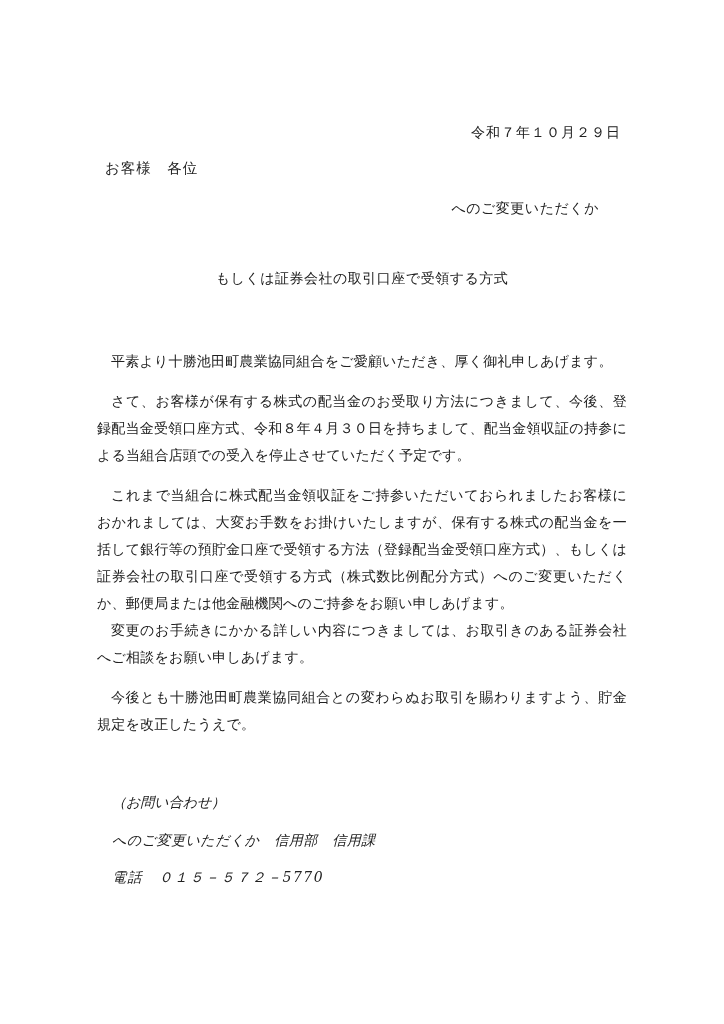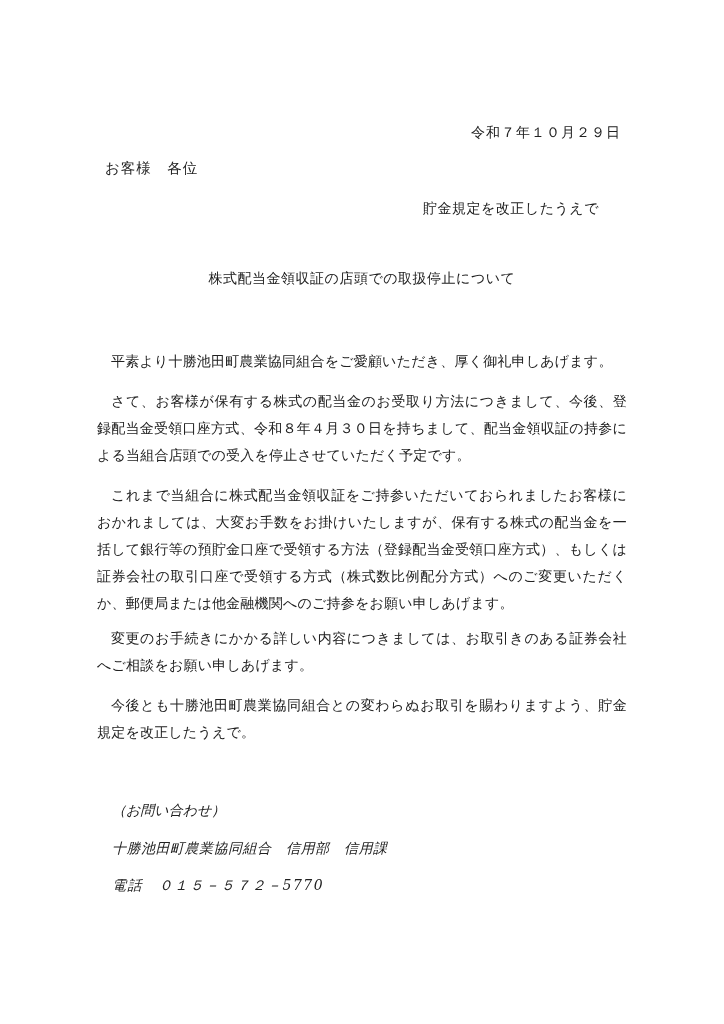--- a/index.html
+++ b/index.html
@@ -56,51 +56,51 @@
     font-size: 14px;
     line-height: 27px;
     letter-spacing: 0.2px;
   }
   .para {
     margin: 13px 0 0 0;
     text-indent: 1em;
     text-align: justify;
   }
   .para:first-child { margin-top: 0; }
-  .para.flush { margin-top: 8px; }
+  .para.flush { margin-top: 0; }
   .contact-block {
     margin-top: 54px;
     padding-left: 15px;
     font-size: 14px;
     line-height: 20px;
   }
   .contact-block p { margin: 0; font-style: italic; }
   .contact-org { margin-top: 18px !important; letter-spacing: 0.5px; }
   .contact-phone { margin-top: 17px !important; letter-spacing: 1.5px; }
 </style>
 </head>
 <body>
 
 <div class="page">
 
   <div class="date-line">令和７年１０月２９日</div>
 
   <div class="recipient-line">お客様　各位</div>
 
-  <div class="sender-line">貯金規定を改正したうえで</div>
+  <div class="sender-line">へのご変更いただくか</div>
 
-  <h1 class="doc-title">株式配当金領収証の店頭での取扱停止について</h1>
+  <h1 class="doc-title">もしくは証券会社の取引口座で受領する方式</h1>
 
   <div class="letter-body">
     <p class="para">平素より十勝池田町農業協同組合をご愛顧いただき、厚く御礼申しあげます。</p>
     <p class="para">さて、お客様が保有する株式の配当金のお受取り方法につきまして、今後、登録配当金受領口座方式、令和８年４月３０日を持ちまして、配当金領収証の持参による当組合店頭での受入を停止させていただく予定です。</p>
     <p class="para">これまで当組合に株式配当金領収証をご持参いただいておられましたお客様におかれましては、大変お手数をお掛けいたしますが、保有する株式の配当金を一括して銀行等の預貯金口座で受領する方法（登録配当金受領口座方式）、もしくは証券会社の取引口座で受領する方式（株式数比例配分方式）へのご変更いただくか、郵便局または他金融機関へのご持参をお願い申しあげます。</p>
     <p class="para flush">変更のお手続きにかかる詳しい内容につきましては、お取引きのある証券会社へご相談をお願い申しあげます。</p>
     <p class="para">今後とも十勝池田町農業協同組合との変わらぬお取引を賜わりますよう、貯金規定を改正したうえで。</p>
   </div>
 
   <div class="contact-block">
     <p class="contact-heading">（お問い合わせ）</p>
-    <p class="contact-org">十勝池田町農業協同組合　信用部　信用課</p>
+    <p class="contact-org">へのご変更いただくか　信用部　信用課</p>
     <p class="contact-phone">電話　０１５－５７２－5770</p>
   </div>
 
 </div>
 
 </body></html>

